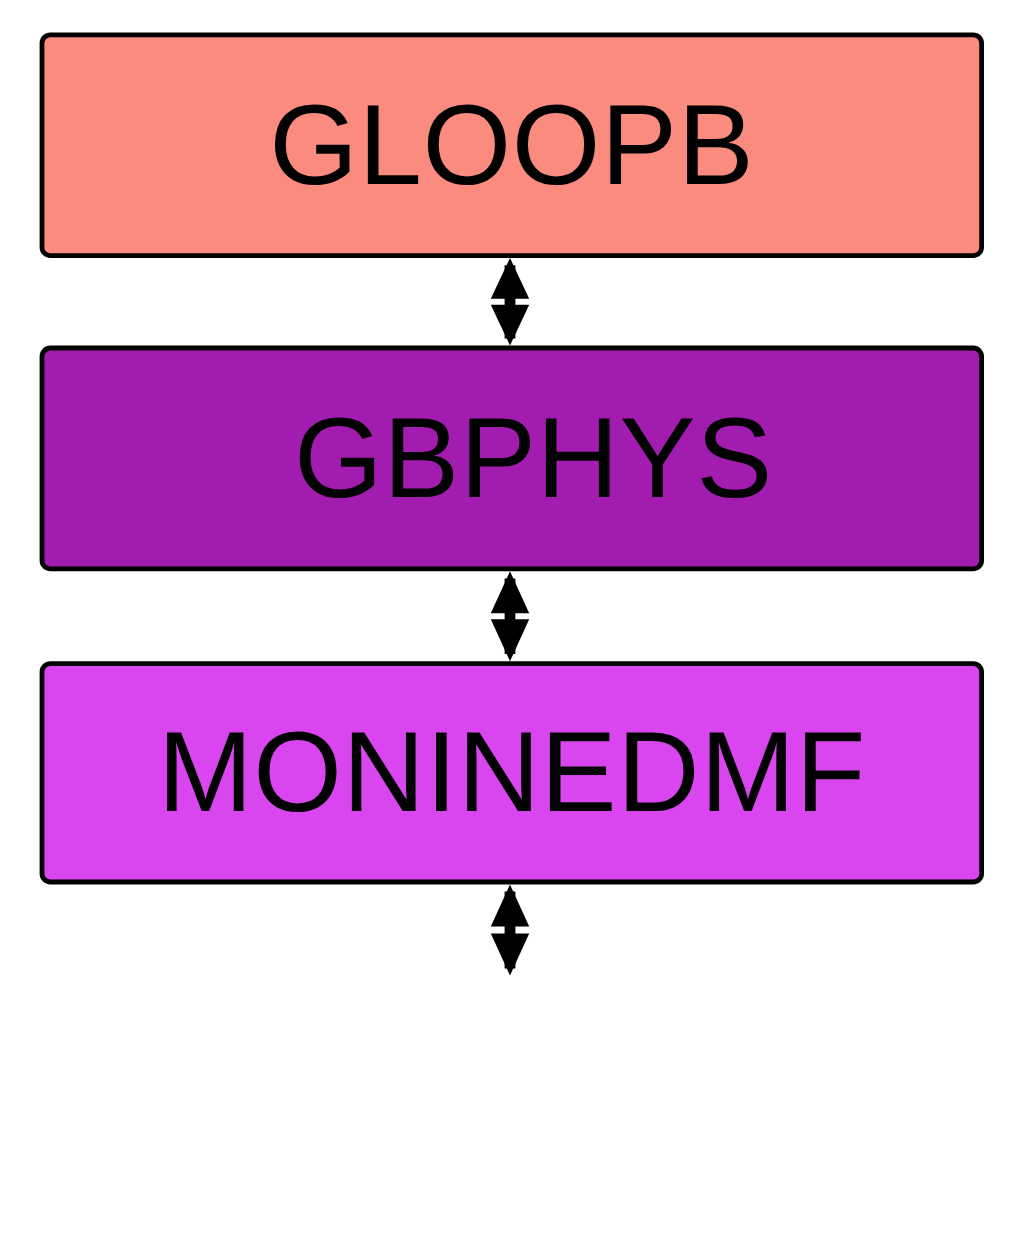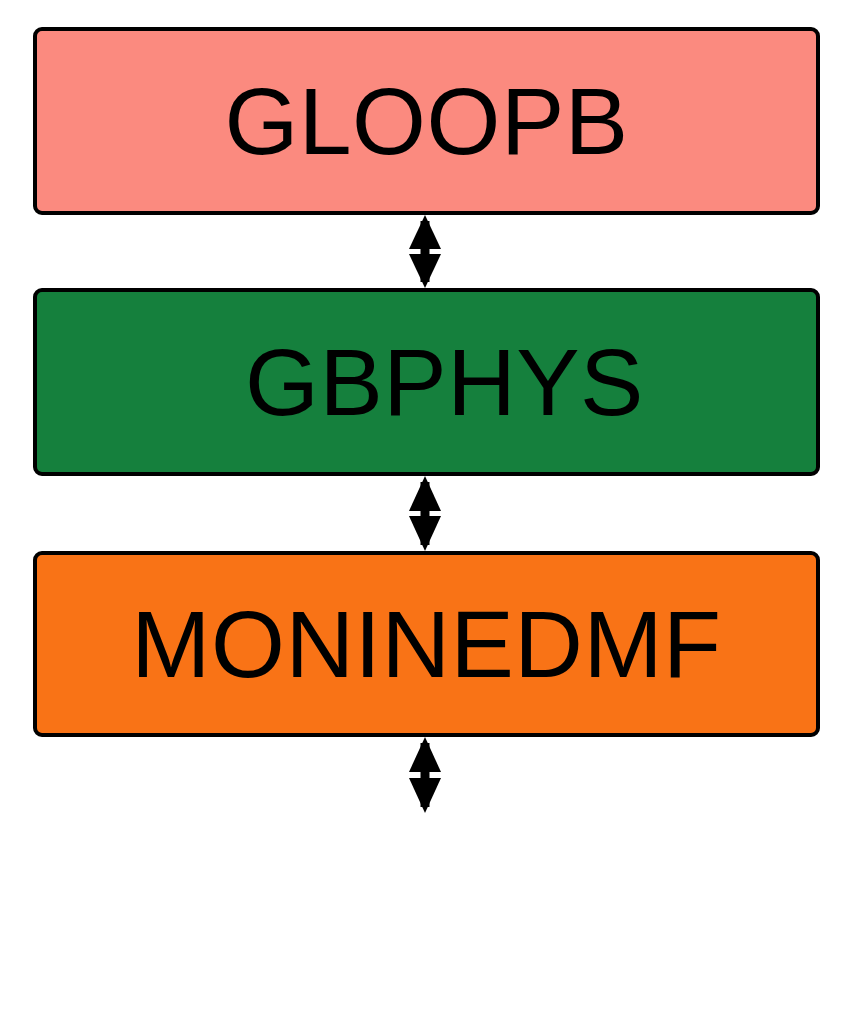--- a/index.html
+++ b/index.html
@@ -72,33 +72,33 @@
   </div>
 
   <div class="edge" id="edge-gloopb-gbphys">
     <svg viewBox="0 0 850 73" preserveAspectRatio="none">
       <line x1="425" y1="6" x2="425" y2="67" stroke="#000000" stroke-width="9"></line>
       <polygon points="425,0 409,34 441,34" fill="#000000"></polygon>
       <polygon points="425,73 409,39 441,39" fill="#000000"></polygon>
     </svg>
   </div>
 
-  <div class="node" id="node-gbphys" style="background: #15803d; padding-left: 36px;">
+  <div class="node" id="node-gbphys" style="background: #a21caf; padding-left: 36px;">
     <span class="node-label">GBPHYS</span>
   </div>
 
   <div class="edge" id="edge-gbphys-moninedmf">
     <svg viewBox="0 0 850 75" preserveAspectRatio="none">
       <line x1="425" y1="6" x2="425" y2="69" stroke="#000000" stroke-width="9"></line>
       <polygon points="425,0 409,35 441,35" fill="#000000"></polygon>
       <polygon points="425,75 409,40 441,40" fill="#000000"></polygon>
     </svg>
   </div>
 
-  <div class="node" id="node-moninedmf" style="background: #f97316;">
+  <div class="node" id="node-moninedmf" style="background: #d946ef;">
     <span class="node-label">MONINEDMF</span>
   </div>
 
   <div class="edge" id="edge-moninedmf-mfpbl">
     <svg viewBox="0 0 850 76" preserveAspectRatio="none">
       <line x1="425" y1="6" x2="425" y2="70" stroke="#000000" stroke-width="9"></line>
       <polygon points="425,0 409,35 441,35" fill="#000000"></polygon>
       <polygon points="425,76 409,41 441,41" fill="#000000"></polygon>
     </svg>
   </div>

